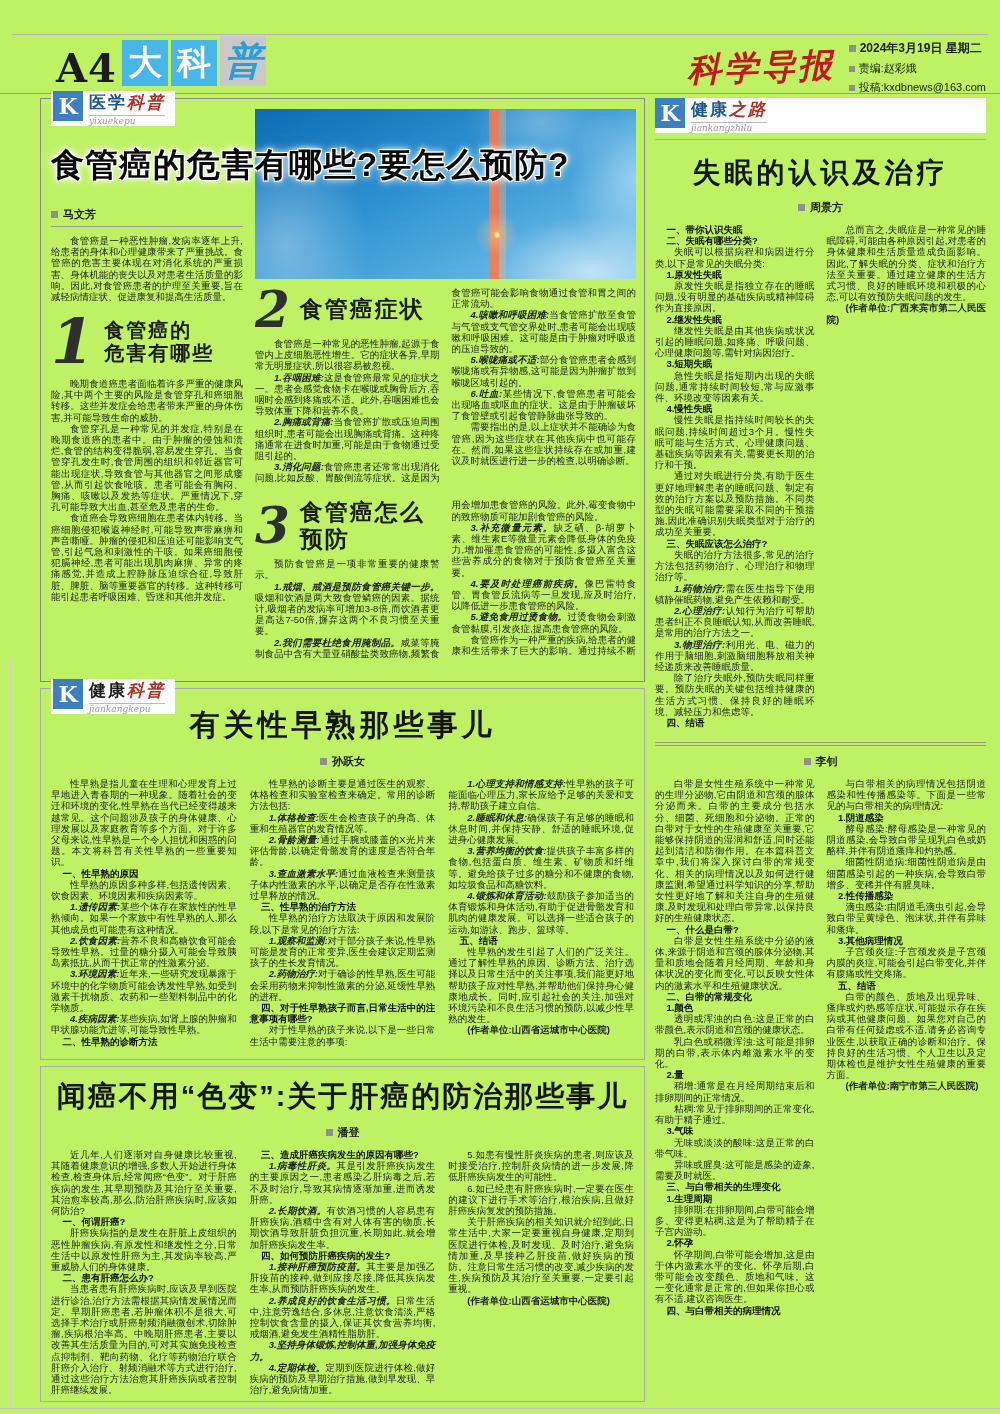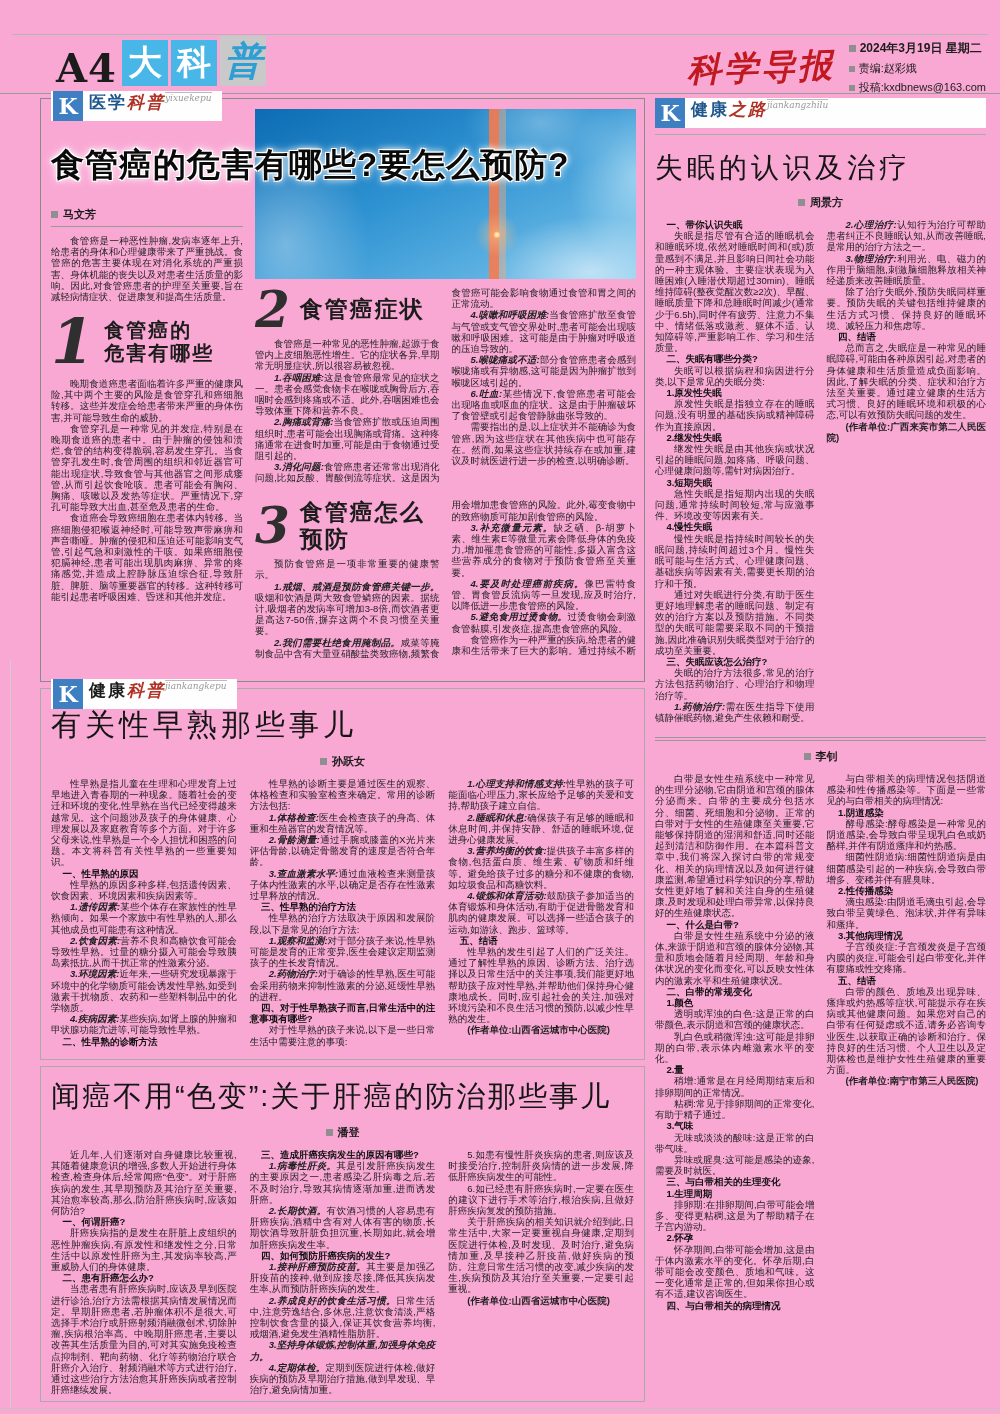--- a/index.html
+++ b/index.html
@@ -1,17 +1,17 @@
 <!DOCTYPE html>
 <html><head>
 <meta charset="utf-8">
 <style>
   * { margin:0; padding:0; box-sizing:border-box; }
   body { background:#e8e8e4; font-family:"Liberation Sans", sans-serif; }
-  #page { position:relative; width:1000px; height:1414px; margin:0 auto; background:#f9a8d4; color:#1c1c1c; overflow:hidden; }
+  #page { position:relative; width:1000px; height:1414px; margin:0 auto; background:#bef264; color:#1c1c1c; overflow:hidden; }
 
   
   .top-rule { position:absolute; top:34px; left:12px; right:12px; border-top:1px solid #b5b5b5; }
   .hdr-bottom-rule { position:absolute; top:93px; left:0; right:0; border-top:1px solid #9a9a9a; }
   .page-num { position:absolute; left:56px; top:44px; font-family:"DejaVu Serif", serif; font-size:40px; font-weight:bold; letter-spacing:1px; }
   .section-logo { position:absolute; left:122px; top:40px; display:flex; align-items:flex-start; }
   .logo-box { width:46px; height:46px; margin-right:3px; background:#49b6e8; color:#fff; font-size:34px; font-weight:bold; display:flex; align-items:center; justify-content:center; }
   .logo-box.gray { background:#c9c9c9; color:#2e9fd4; font-family:"DejaVu Serif", serif; font-style:italic; font-size:38px; transform:translateY(-4px); height:50px; }
   .masthead-right { position:absolute; right:14px; top:40px; display:flex; align-items:center; gap:14px; }
   .paper-name { color:#c01a20; font-family:"DejaVu Serif", serif; font-weight:bold; font-style:italic; font-size:34px; letter-spacing:3px; transform:rotate(-2deg); white-space:nowrap; }
@@ -21,27 +21,27 @@
   .sq { display:inline-block; width:7px; height:7px; background:#8f8f8f; flex:none; }
   .sq.small { width:6px; height:6px; }
 
   
   .para, .subhead, .attribution { font-size:9.5px; line-height:1.18; text-align:justify; color:#222; }
   .para { text-indent:2em; }
   .para b { font-weight:bold; font-style:italic; }
   .subhead { font-weight:bold; text-indent:1.2em; color:#111; }
   .attribution { font-weight:bold; text-indent:2em; }
 
-  .art-title { font-weight:normal; color:#151515; }
+  .art-title { text-align:center; font-weight:bold; color:#151515; }
   .author-line { display:flex; align-items:center; justify-content:center; gap:5px; font-size:11px; font-weight:bold; }
 
   
   .k-label { display:flex; align-items:flex-start; gap:6px; background:#fefefe; }
   .k-badge { width:30px; height:30px; background:#3d7fc1; color:#fff; font-family:"DejaVu Serif", serif; font-weight:bold; font-size:22px; display:flex; align-items:center; justify-content:center; flex:none; }
-  .k-text { display:flex; flex-direction:row; }
+  .k-text { display:flex; flex-direction:column; }
   .k-cn { font-size:17px; font-weight:bold; letter-spacing:2px; white-space:nowrap; }
   .k-cn .p1 { color:#20578f; }
   .k-cn .p2 { color:#b03226; font-style:italic; }
   .k-py { font-family:"DejaVu Serif", serif; font-style:italic; font-size:9px; color:#999; border-top:1px solid #bbb; margin-top:1px; }
 
   
   .med-box { position:absolute; left:40px; top:98px; width:605px; height:584px; border:1px solid #8a8a8a; }
   .med-box .k-label { position:absolute; top:-8px; left:10px; padding:0 10px 0 2px; z-index:6; }
   .med-title { position:absolute; top:44px; left:10px; right:6px; z-index:5; font-size:33px; font-weight:bold; letter-spacing:1px; color:#0a0a0a;
     text-shadow:-1px -1px 0 #fff,1px -1px 0 #fff,-1px 1px 0 #fff,1px 1px 0 #fff,0 0 6px #fff,0 0 10px rgba(255,255,255,.95); }
@@ -208,21 +208,20 @@
       </div>
     </div>
 
     <div class="art-title ins-title">失眠的认识及治疗</div>
     <div class="author-line">
       <span class="sq"></span>
       <span>周景方</span>
     </div>
     <div class="cols2 ins-cols">
         <p class="subhead">一、带你认识失眠</p>
-        <p class="para">失眠是指尽管有合适的睡眠机会和睡眠环境,依然对睡眠时间和(或)质量感到不满足,并且影响日间社会功能的一种主观体验。主要症状表现为入睡困难(入睡潜伏期超过30min)、睡眠维持障碍(整夜觉醒次数≥2次)、早醒、睡眠质量下降和总睡眠时间减少(通常少于6.5h),同时伴有疲劳、注意力不集中、情绪低落或激惹、躯体不适、认知障碍等,严重影响工作、学习和生活质量。</p>
         <p class="subhead">二、失眠有哪些分类?</p>
         <p class="para">失眠可以根据病程和病因进行分类,以下是常见的失眠分类:</p>
         <p class="subhead">1.原发性失眠</p>
         <p class="para">原发性失眠是指独立存在的睡眠问题,没有明显的基础疾病或精神障碍作为直接原因。</p>
         <p class="subhead">2.继发性失眠</p>
         <p class="para">继发性失眠是由其他疾病或状况引起的睡眠问题,如疼痛、呼吸问题、心理健康问题等,需针对病因治疗。</p>
         <p class="subhead">3.短期失眠</p>
         <p class="para">急性失眠是指短期内出现的失眠问题,通常持续时间较短,常与应激事件、环境改变等因素有关。</p>
         <p class="subhead">4.慢性失眠</p>
         <p class="para">慢性失眠是指持续时间较长的失眠问题,持续时间超过3个月。慢性失眠可能与生活方式、心理健康问题、基础疾病等因素有关,需要更长期的治疗和干预。</p>

